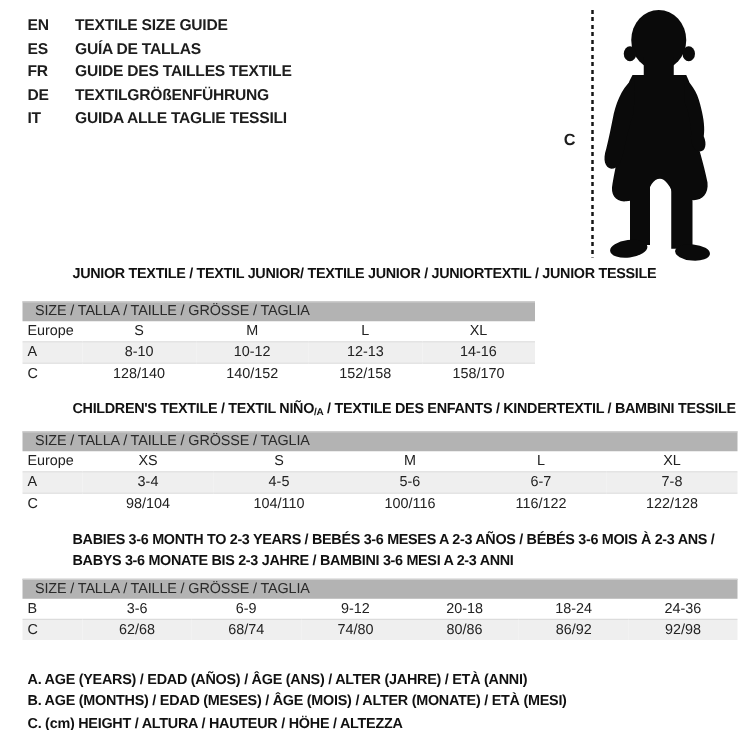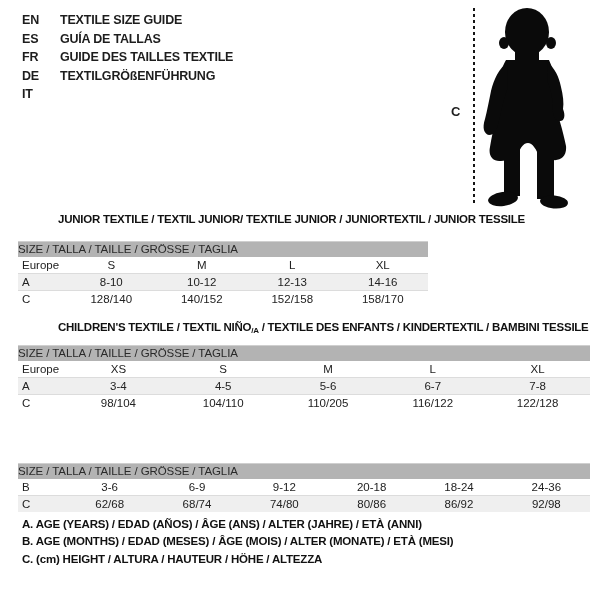--- a/index.html
+++ b/index.html
@@ -23,31 +23,31 @@
   .tbl-title .sub { font-size:8px; vertical-align:-2px; }
   .t1-title { left:22px; top:213px; }
   .t2-title { left:22px; top:321px; }
   .t3-title { left:22px; top:424px; line-height:16.5px; }
   .tbl { position:absolute; left:18px; }
   .t1 { top:241px; width:410px; }
   .t2 { top:345px; width:572px; }
   .t3 { top:463px; width:572px; }
   .band {
     height:15px; line-height:15px; background:#b3b3b3; border-top:1px solid #cfcfcf;
-    padding-left:0; font-size:11.5px; color:#2a2a2a; letter-spacing:-0.1px;
+    padding-left:10px; font-size:11.5px; color:#2a2a2a; letter-spacing:-0.1px;
   }
   table { width:100%; border-collapse:collapse; table-layout:fixed; font-size:11.5px; color:#222; }
   col.col-label { width:48px; }
   tr { height:16.5px; }
   tr.sep { border-top:1px solid #dcdcdc; }
   tr.alt { background:#efefef; }
   th { font-weight:normal; text-align:left; padding:0 0 0 4px; }
   td { text-align:center; padding:0; }
   
-  .legend { position:absolute; left:22px; top:516px; }
+  .legend { position:absolute; left:22px; top:536px; }
   .legend-line { font-weight:bold; font-size:11.5px; letter-spacing:-0.2px; line-height:17.4px; white-space:nowrap; color:#111; }
 </style>
 </head>
 <body>
 
 <div class="sheet">
 
   <div class="lang-block">
     <div class="lang-row">
       <span class="lang-code">EN</span>
@@ -60,20 +60,21 @@
     <div class="lang-row">
       <span class="lang-code">FR</span>
       <span class="lang-title">GUIDE DES TAILLES TEXTILE</span>
     </div>
     <div class="lang-row">
       <span class="lang-code">DE</span>
       <span class="lang-title">TEXTILGRÖßENFÜHRUNG</span>
     </div>
     <div class="lang-row">
       <span class="lang-code">IT</span>
+      <span class="lang-title">GUIDA ALLE TAGLIE TESSILI</span>
     </div>
   </div>
 
   <div class="measure-line"></div>
   <div class="height-label">C</div>
   <svg class="baby-svg" width="116" height="206" viewBox="481 4 116 206" xmlns="http://www.w3.org/2000/svg">
     <g fill="#0a0a0a">
       <ellipse cx="527" cy="32" rx="22" ry="24"></ellipse>
       <ellipse cx="504" cy="43" rx="5" ry="6"></ellipse>
       <ellipse cx="551" cy="43" rx="5" ry="6"></ellipse>
@@ -151,28 +152,32 @@
           <td>3-4</td>
           <td>4-5</td>
           <td>5-6</td>
           <td>6-7</td>
           <td>7-8</td>
         </tr>
         <tr class="sep">
           <th>C</th>
           <td>98/104</td>
           <td>104/110</td>
-          <td>110/205</td>
+          <td>100/116</td>
           <td>116/122</td>
           <td>122/128</td>
         </tr>
       </tbody>
     </table>
   </div>
 
+  <div class="tbl-title t3-title">
+    <div>BABIES 3-6 MONTH TO 2-3 YEARS / BEBÉS 3-6 MESES A 2-3 AÑOS / BÉBÉS 3-6 MOIS À 2-3 ANS /</div>
+    <div>BABYS 3-6 MONATE BIS 2-3 JAHRE / BAMBINI 3-6 MESI A 2-3 ANNI</div>
+  </div>
   <div class="tbl t3">
     <div class="band">SIZE / TALLA / TAILLE / GRÖSSE / TAGLIA</div>
     <table>
       <colgroup>
           <col class="col-label">
           <col>
           <col>
           <col>
           <col>
           <col>

